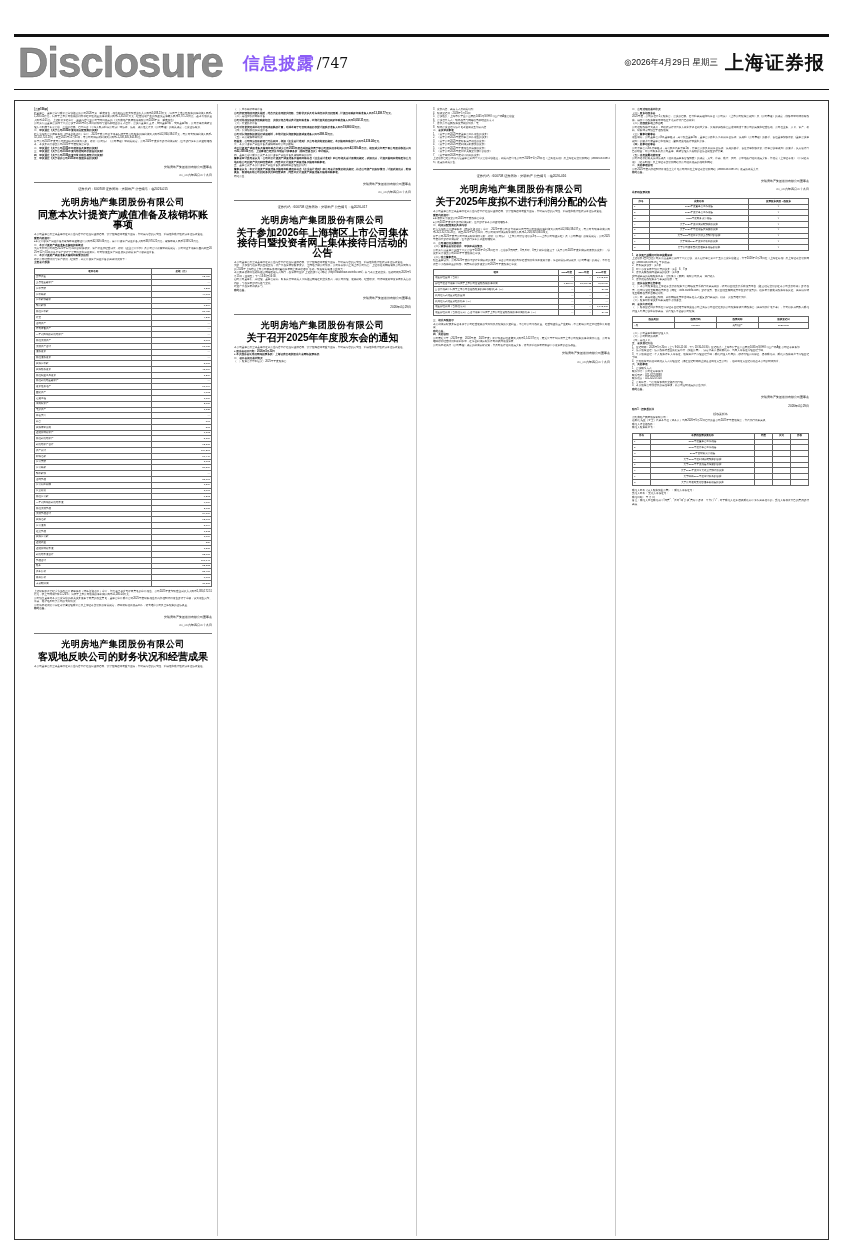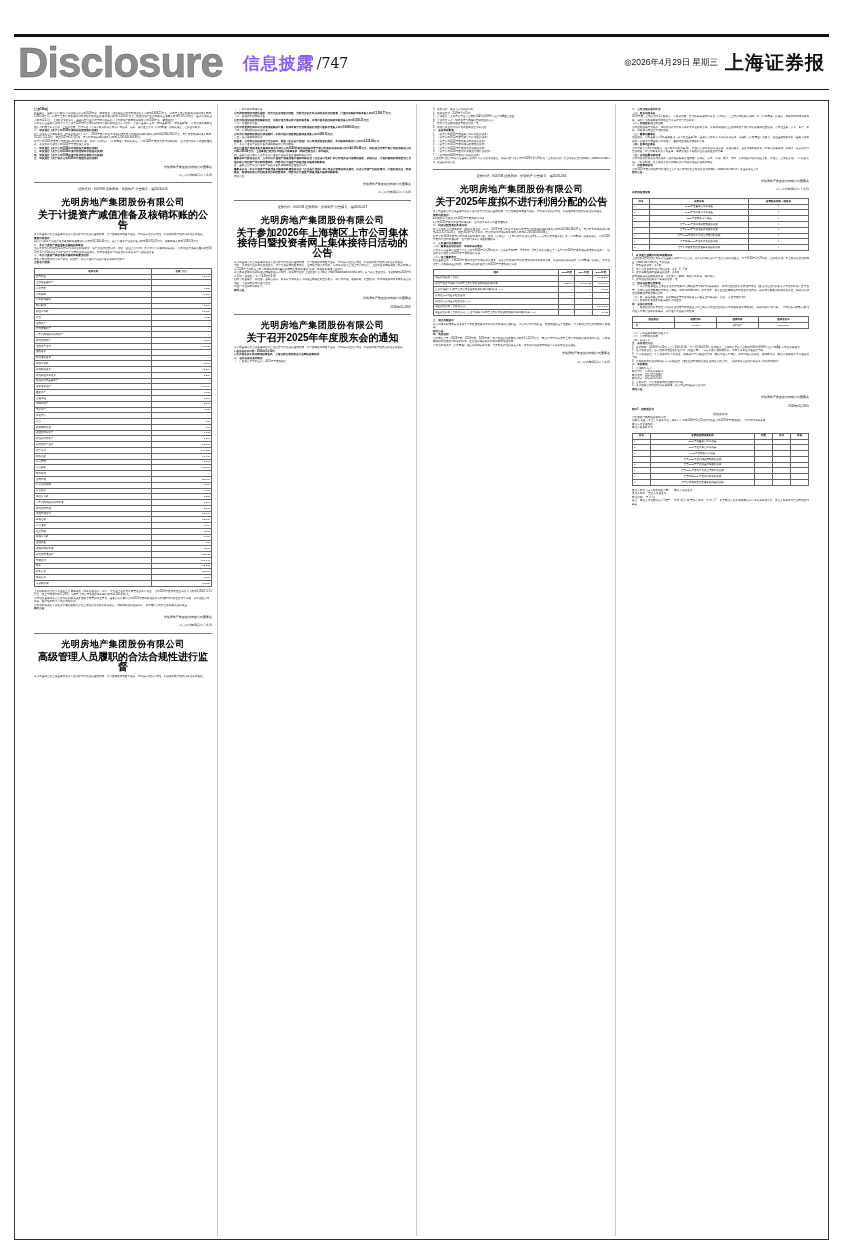--- a/index.html
+++ b/index.html
@@ -110,21 +110,21 @@
       <div class="tiny b">三、审议通过《关于公司2025年度内部控制评价报告的议案》</div>
       <div class="tiny b">四、审议通过《关于公司2026年度日常关联交易预计的议案》</div>
       <div class="tiny b">五、审议通过《关于召开公司2025年年度股东会的议案》</div>
       <div class="sign">光明房地产集团股份有限公司董事会</div>
       <div class="sign">二〇二六年四月二十九日</div>
 
       <div class="rule"></div>
 
       <div class="ah-meta">证券代码：600708  证券简称：光明地产  公告编号：临2026-015</div>
       <div class="ah-title">光明房地产集团股份有限公司</div>
-      <div class="ah-sub">关于计提资产减值准备及核销坏账的公告</div>
+      <div class="ah-sub">同意本次计提资产减值准备及核销坏账事项</div>
       <div class="tiny">本公司董事会及全体董事保证本公告内容不存在任何虚假记载、误导性陈述或者重大遗漏，并对其内容的真实性、准确性和完整性依法承担法律责任。</div>
       <div class="tiny b">重要内容提示：</div>
       <div class="tiny">●本次计提资产减值准备及核销坏账金额合计人民币42,309.46万元，其中计提资产减值准备人民币38,970.22万元，核销坏账人民币3,339.24万元。</div>
       <div class="tiny b">一、本次计提资产减值准备及核销坏账概述</div>
       <div class="tiny">为真实反映公司截至2025年12月31日的财务状况、资产价值及经营成果，根据《企业会计准则》及公司会计政策等相关规定，公司对合并报表范围内截至2025年12月31日的各类资产进行了全面清查和减值测试，对可能发生资产减值损失的相关资产计提减值准备。</div>
       <div class="tiny b">二、本次计提资产减值准备及核销坏账情况说明</div>
       <div class="tiny">根据公司经营情况与资产状况，经测算，本次计提资产减值准备的具体情况如下：</div>
 
       <div class="tiny b">主要会计数据</div>
       <table class="t">
@@ -356,21 +356,21 @@
 
       <div class="tiny">上述财务数据已经安永华明会计师事务所（特殊普通合伙）审计，并出具了标准无保留意见的审计报告。公司2025年度实现营业总收入人民币1,380,172.51万元，较上年同期下降11.26%；归属于上市公司股东的净利润人民币-6,286.04万元。</div>
       <div class="tiny">公司独立董事对本次会议审议的相关议案发表了同意的独立意见，董事会审计委员会对2025年度财务报告及内部控制评价报告进行了审核，认为报告真实、准确、完整地反映了公司的实际情况。</div>
       <div class="tiny">公司将严格按照中国证券监督管理委员会及上海证券交易所的有关规定，持续做好信息披露工作，切实维护公司及全体股东的合法权益。</div>
       <div class="tiny b">特此公告。</div>
       <div class="sign">光明房地产集团股份有限公司董事会</div>
       <div class="sign">二〇二六年四月二十九日</div>
 
       <div class="rule"></div>
       <div class="ah-title">光明房地产集团股份有限公司</div>
-      <div class="ah-sub">高级管理人员履职的合法合规性进行监督</div>
+      <div class="ah-sub">客观地反映公司的财务状况和经营成果</div>
       <div class="tiny">本公司董事会及全体董事保证本公告内容不存在任何虚假记载、误导性陈述或者重大遗漏，并对其内容的真实性、准确性和完整性依法承担法律责任。</div>
     </div>
 
     <div class="col">
       <div class="tiny">（一）应收账款坏账准备</div>
       <div class="tiny b">公司按照预期信用损失模型，结合历史信用损失经验、当前状况以及对未来经济状况的预测，计提应收账款坏账准备人民币13,208.77万元。</div>
       <div class="tiny">（二）其他应收款坏账准备</div>
       <div class="tiny b">公司对其他应收款按照账龄组合、关联方组合等分类计提坏账准备，本期计提其他应收款坏账准备人民币5,602.31万元。</div>
       <div class="tiny">（三）存货跌价准备</div>
       <div class="tiny b">公司对存货按照成本与可变现净值孰低计量，对成本高于可变现净值的存货计提跌价准备人民币19,860.02万元。</div>

